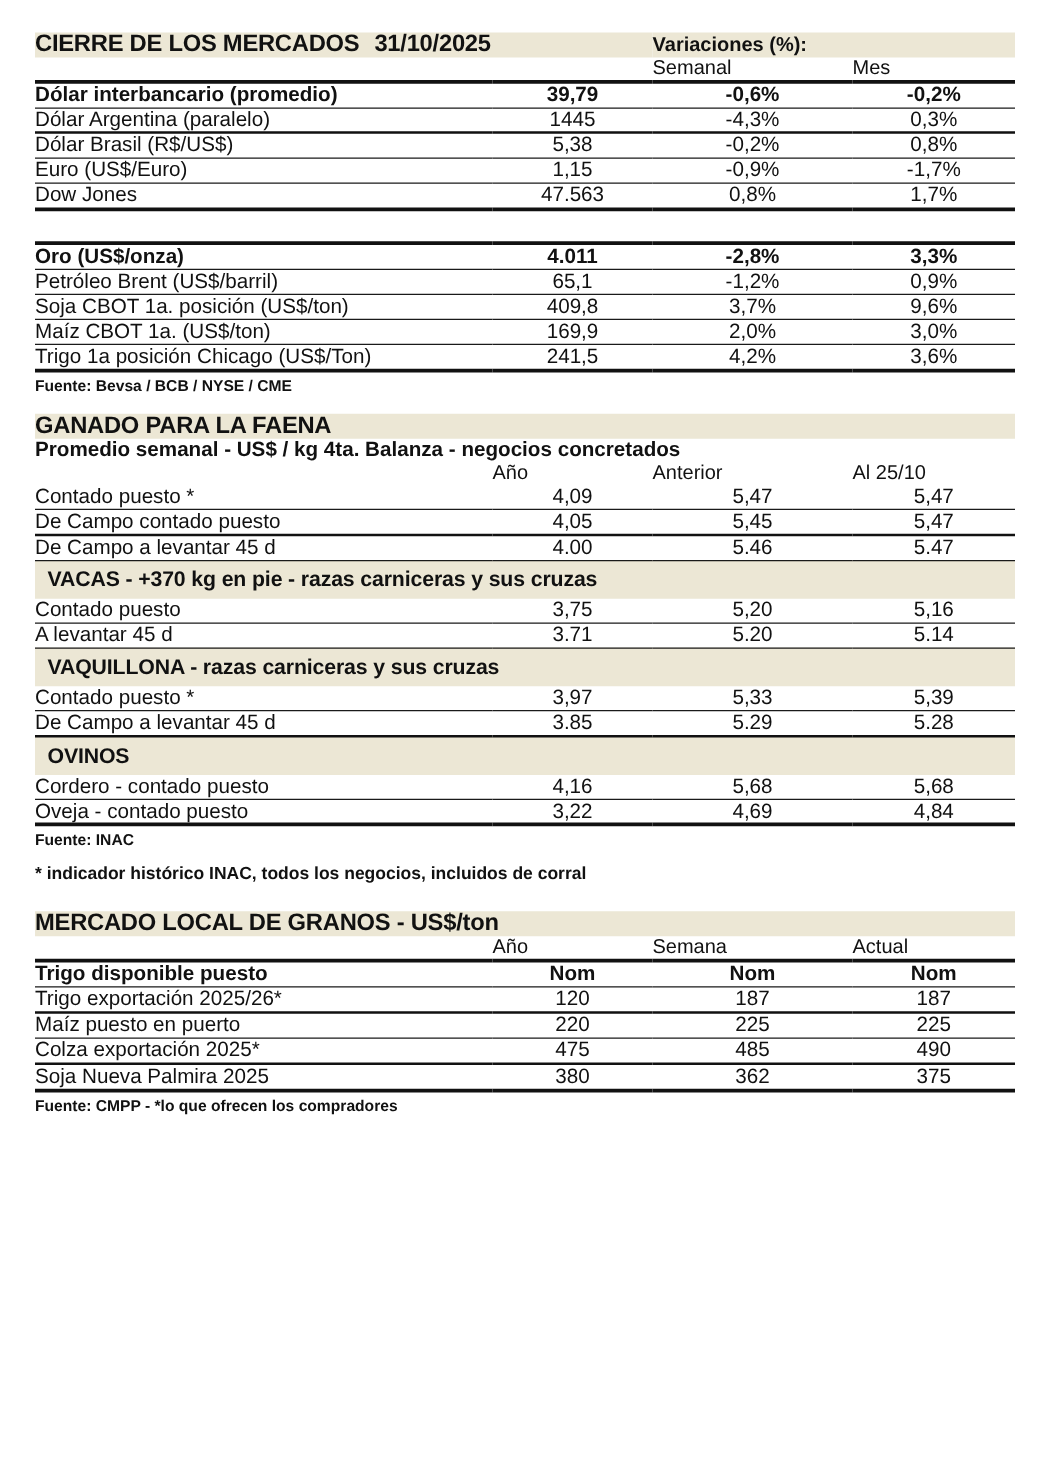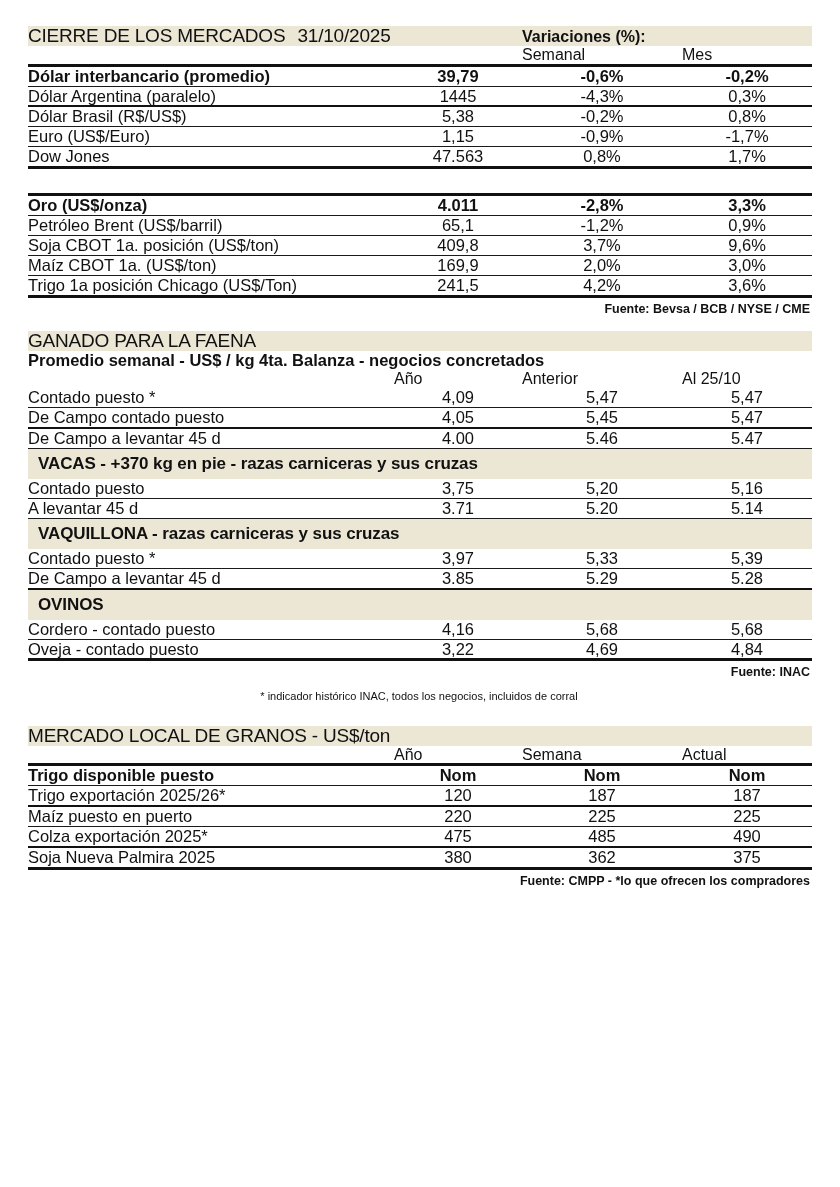--- a/index.html
+++ b/index.html
@@ -42,21 +42,21 @@
   col.c-label { width: 366px; }
   col.c-v1    { width: 128px; }
   col.c-v2    { width: 160px; }
   col.c-v3    { width: 130px; }
 
   
   .band {
     background: #ece7d5;
   }
   .band-title {
-    font-weight: normal;
+    font-weight: bold;
     font-size: 19px;
     letter-spacing: -0.2px;
     padding: 7px 0 7px 10px;
     line-height: 1.05;
     white-space: nowrap;
   }
   .band-title .band-date { padding-left: 12px; }
   .band-right {
     font-weight: bold;
     font-size: 16px;
@@ -107,28 +107,28 @@
   .subtitle-line {
     font-weight: bold;
     font-size: 16.5px;
     padding: 3px 0 4px 10px;
     white-space: nowrap;
   }
 
   .source {
     font-size: 12.5px;
     font-weight: bold;
-    text-align: right;
+    text-align: left;
     padding: 4px 2px 0 0;
     line-height: 1.2;
   }
   .footnote {
-    font-size: 11px;
-    font-weight: normal;
-    text-align: center;
+    font-size: 14px;
+    font-weight: bold;
+    text-align: left;
     padding: 10px 2px 0 0;
     line-height: 1.2;
   }
   .gap-sm { height: 14px; }
   .gap-md { height: 22px; }
   .spacer-row td { height: 24px; border: none !important; background:#fff; }
 </style>
 </head>
 <body>
 

